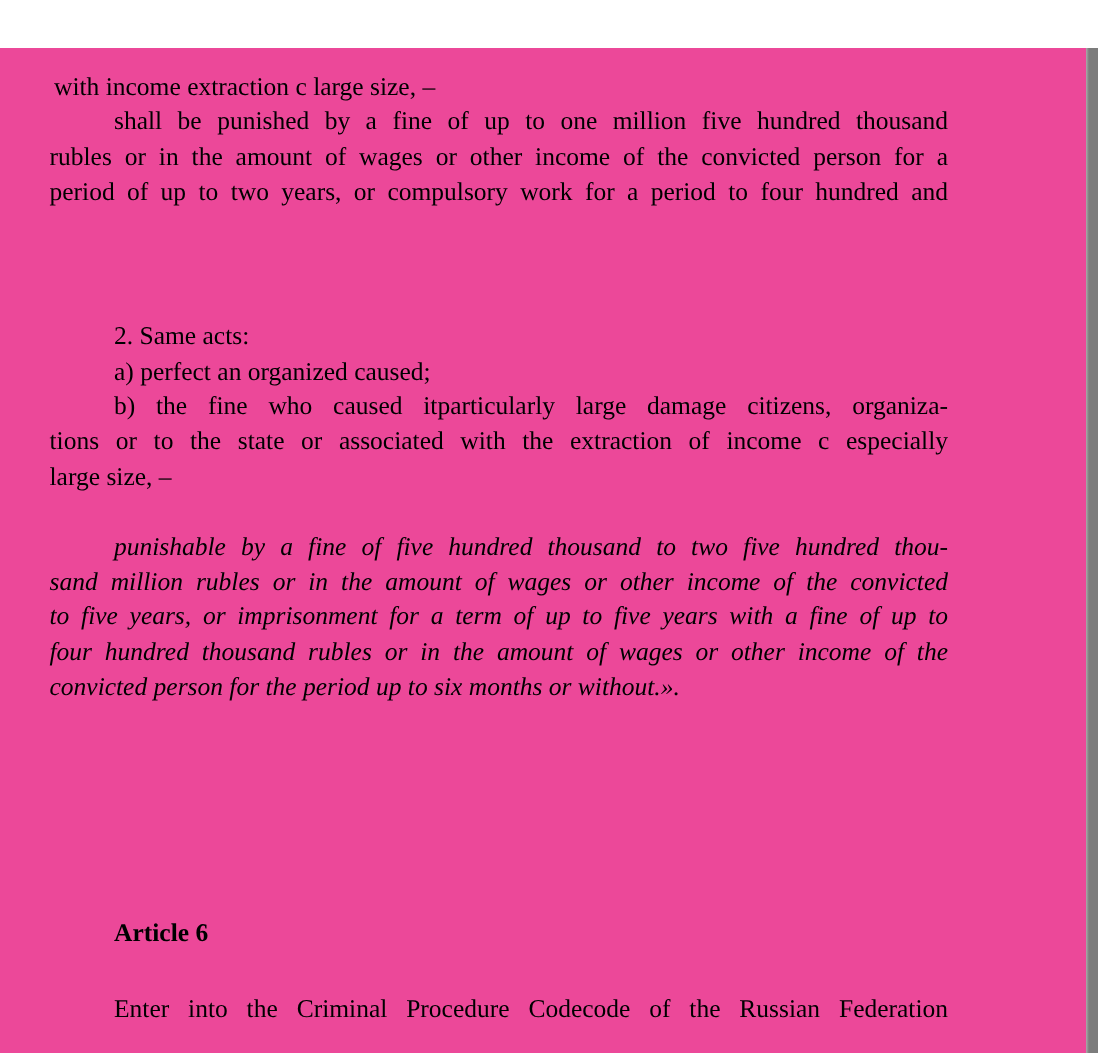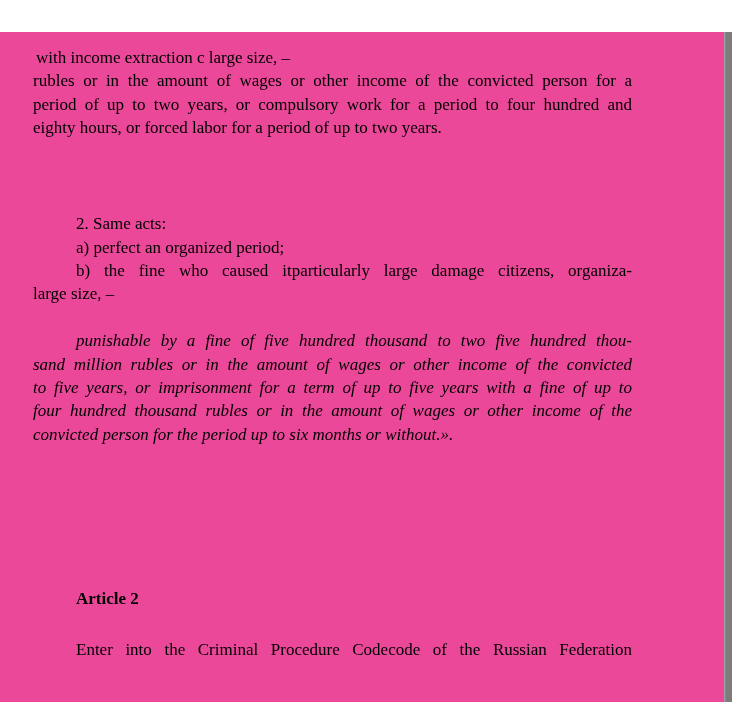--- a/index.html
+++ b/index.html
@@ -48,42 +48,43 @@
 </style>
 </head>
 <body>
 
 <div class="canvas" style="background: #ec4899; margin-top: 32px;">
   <div class="text-column" style="color: rgb(0, 0, 0);">
       <div class="para">
         <div class="line ind-space">with income extraction c large size, –</div>
       </div>
       <div class="para">
+        <div class="line j ind-para">shall be punished by a fine of up to one million five hundred thousand</div>
         <div class="line j">rubles or in the amount of wages or other income of the convicted person for a</div>
         <div class="line j">period of up to two years, or compulsory work for a period to four hundred and</div>
-        <div class="line">eighty hours, or forced labor for a period of up to two years.</div>
       </div>
       <div class="para" style="margin-top: 72.54px;">
         <div class="line ind-para">2. Same acts:</div>
       </div>
       <div class="para">
-        <div class="line ind-para">a) perfect an organized period;</div>
+        <div class="line ind-para">a) perfect an organized caused;</div>
       </div>
       <div class="para">
         <div class="line j ind-para">b) the fine who caused itparticularly large damage citizens, organiza-</div>
+        <div class="line j">tions or to the state or associated with the extraction of income c especially</div>
         <div class="line">large size, –</div>
       </div>
       <div class="para" style="margin-top: 23.4px; font-style: italic;">
         <div class="line j ind-para">punishable by a fine of five hundred thousand to two five hundred thou-</div>
         <div class="line j">sand million rubles or in the amount of wages or other income of the convicted</div>
         <div class="line j">to five years, or imprisonment for a term of up to five years with a fine of up to</div>
         <div class="line j">four hundred thousand rubles or in the amount of wages or other income of the</div>
         <div class="line">convicted person for the period up to six months or without.».</div>
       </div>
       <div class="para bold" style="margin-top: 140.4px;">
-        <div class="line ind-para">Article 2</div>
+        <div class="line ind-para">Article 6</div>
       </div>
       <div class="para" style="margin-top: 28.08px;">
         <div class="line j ind-para">Enter into the Criminal Procedure Codecode of the Russian Federation</div>
       </div>
     </div>
   <div class="right-gutter" style="background: linear-gradient(to right, rgb(171, 171, 171) 0px, rgb(124, 124, 124) 2px);"></div>
 </div>
 
 </body></html>

